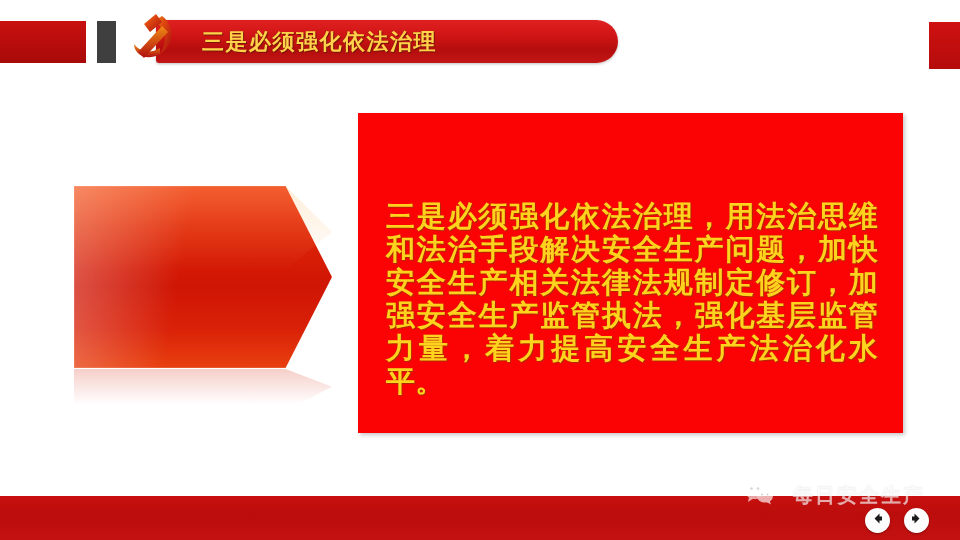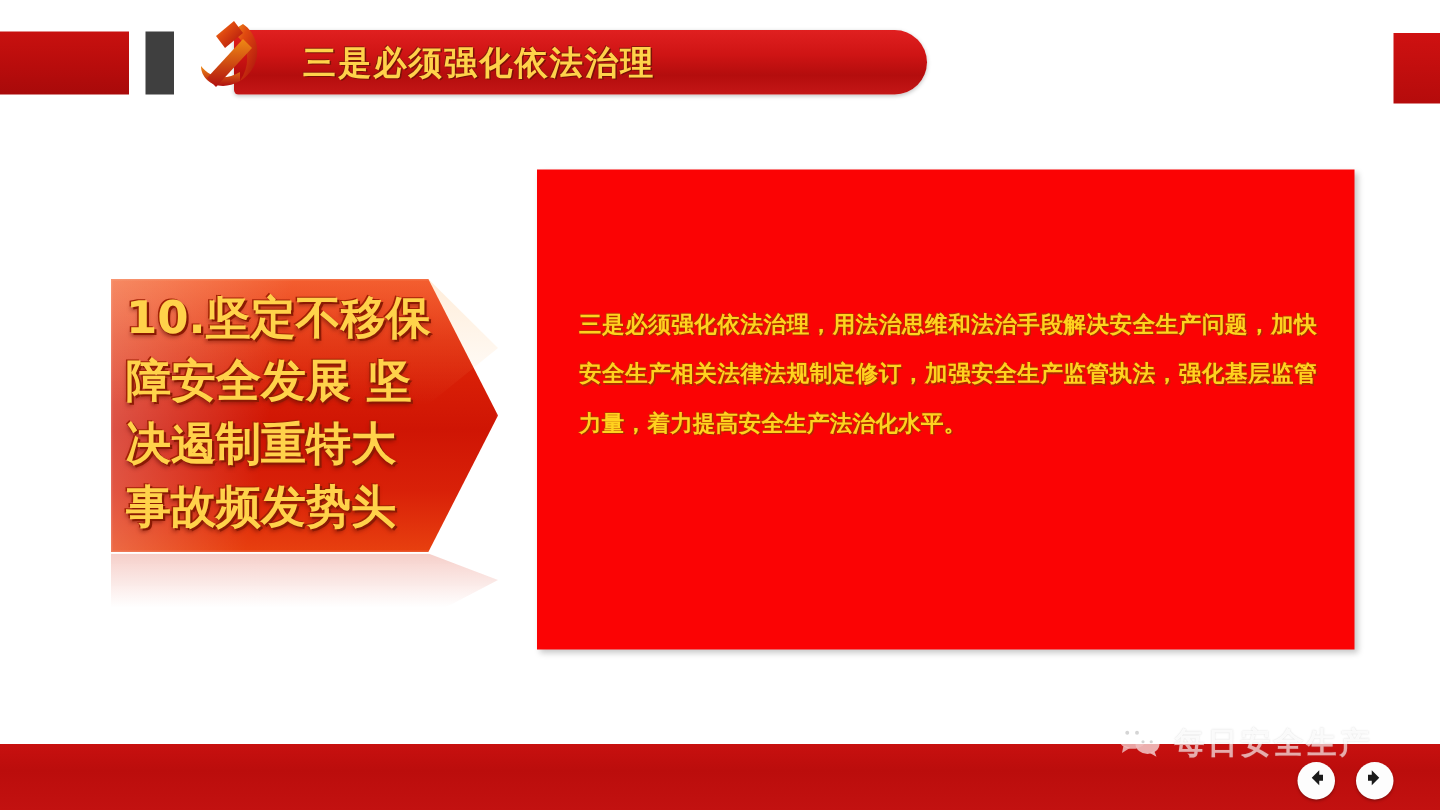--- a/index.html
+++ b/index.html
@@ -145,21 +145,21 @@
     width: 545px;
     height: 320px;
     background: #fb0304;
     box-shadow: 2px 2px 4px rgba(0,0,0,0.22);
   }
   .content-text {
     position: absolute;
     left: 28px;
     top: 87px;
     width: 492px;
-    font-size: 15px;
+    font-size: 29px;
     line-height: 33px;
     font-weight: bold;
     color: #ffd21e;
     text-align: justify;
     text-shadow: 1px 1px 0 #b02a00, -0.5px -0.5px 0 #c03300;
     letter-spacing: 0.2px;
   }
 
   
   .bottom-bar {
@@ -172,21 +172,21 @@
   }
 
   
   .watermark {
     position: absolute;
     left: 744px;
     top: 478px;
     height: 34px;
     display: flex;
     align-items: center;
-    gap: 9px;
+    gap: 19px;
     opacity: 0.72;
   }
   .watermark-text {
     font-size: 20px;
     font-weight: bold;
     color: rgba(255,255,255,0.88);
     letter-spacing: 2px;
     text-shadow: 0 0 1px rgba(140,140,140,0.5);
     white-space: nowrap;
   }
@@ -248,24 +248,20 @@
       </svg>
     </div>
 
     <div class="hdr-right-block"></div>
   </div>
 
   <div class="title-banner-reflection"></div>
   <div class="title-banner-wrap">
     <div class="title-banner"></div>
     <div class="title-banner-gloss"></div>
-    <div class="title-banner-text">10.坚定不移保
-障安全发展 坚
-决遏制重特大
-事故频发势头</div>
   </div>
 
   <div class="content-box">
     <div class="content-text">三是必须强化依法治理，用法治思维和法治手段解决安全生产问题，加快安全生产相关法律法规制定修订，加强安全生产监管执法，强化基层监管力量，着力提高安全生产法治化水平。</div>
   </div>
 
   <div class="bottom-bar"></div>
 
   <div class="watermark">
     <span class="watermark-icon">

